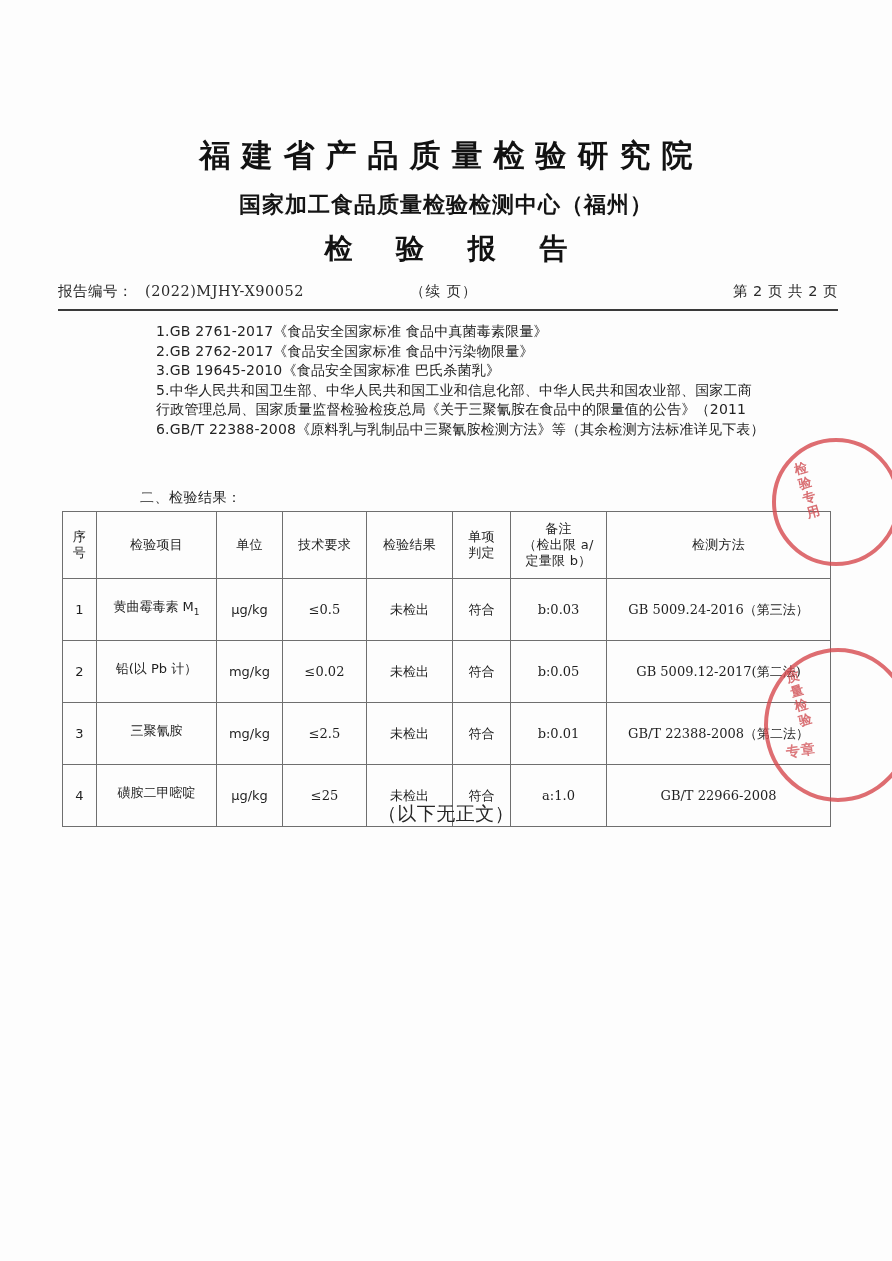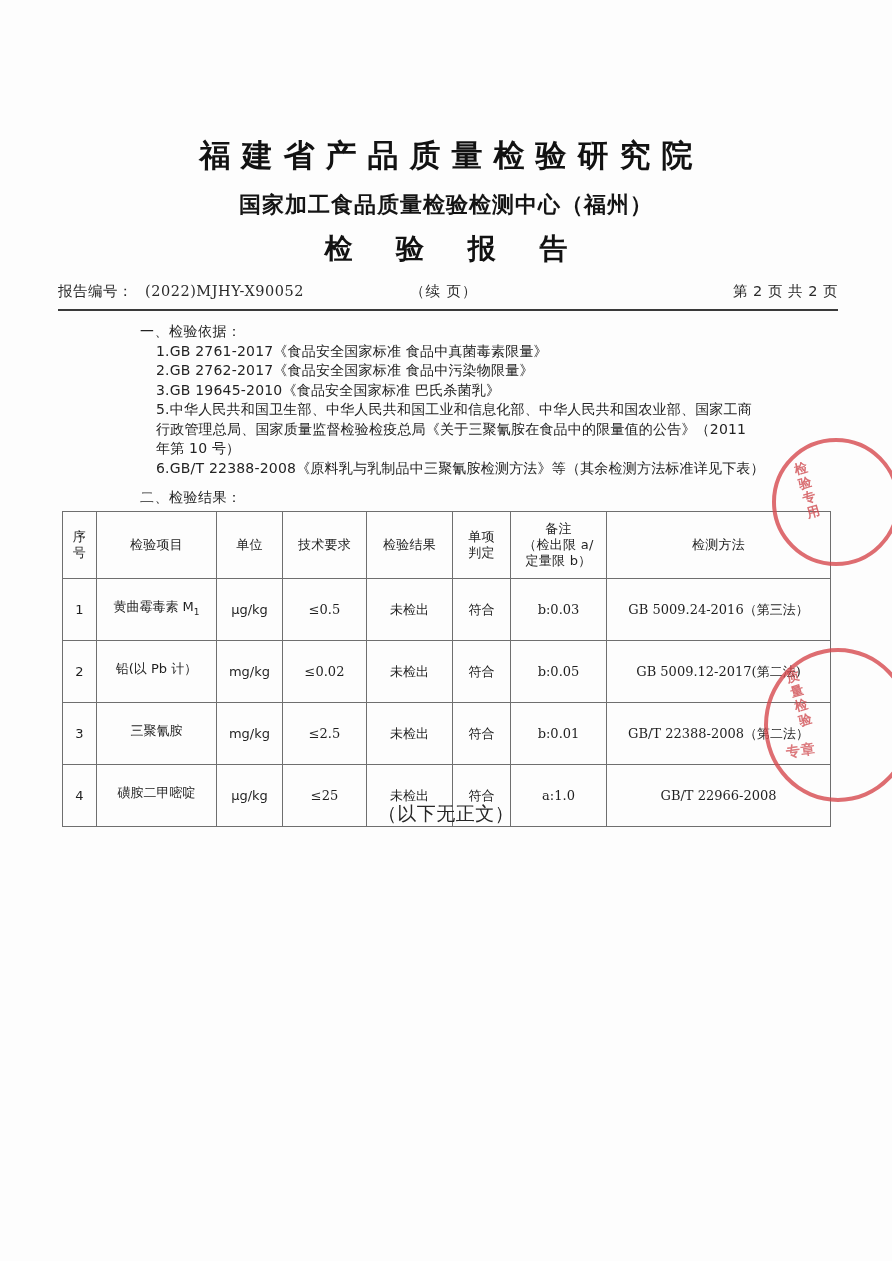--- a/index.html
+++ b/index.html
@@ -250,28 +250,26 @@
     <div class="meta-left">
       <span>报告编号：</span>
       <span class="meta-no">(2022)MJHY-X90052</span>
     </div>
     <div class="meta-center">（续 页）</div>
     <div class="meta-right">第 2 页  共 2 页</div>
   </div>
   <div class="rule"></div>
 
   <div class="basis">
-    <div class="sec-label">一、检验依据：</div>
     <ul class="basis-list">
       <li class="basis-item">1.GB 2761-2017《食品安全国家标准 食品中真菌毒素限量》</li>
       <li class="basis-item">2.GB 2762-2017《食品安全国家标准 食品中污染物限量》</li>
       <li class="basis-item">3.GB 19645-2010《食品安全国家标准 巴氏杀菌乳》</li>
       <li class="basis-item">5.中华人民共和国卫生部、中华人民共和国工业和信息化部、中华人民共和国农业部、国家工商</li>
       <li class="basis-item wrap">行政管理总局、国家质量监督检验检疫总局《关于三聚氰胺在食品中的限量值的公告》（2011</li>
-      <li class="basis-item wrap">年第 10 号）</li>
       <li class="basis-item">6.GB/T 22388-2008《原料乳与乳制品中三聚氰胺检测方法》等（其余检测方法标准详见下表）</li>
     </ul>
   </div>
 
   <div class="results-label">二、检验结果：</div>
 
   <table class="results">
     <colgroup>
       <col class="c-no">
         <col class="c-item">

